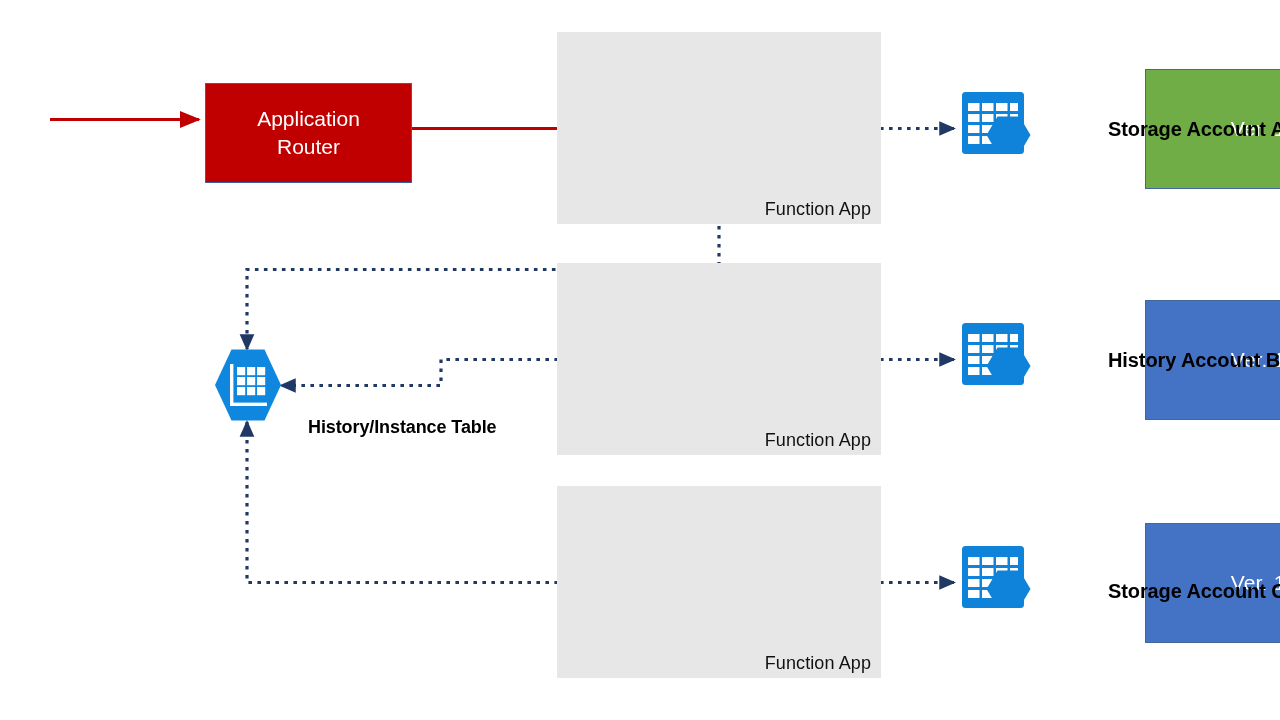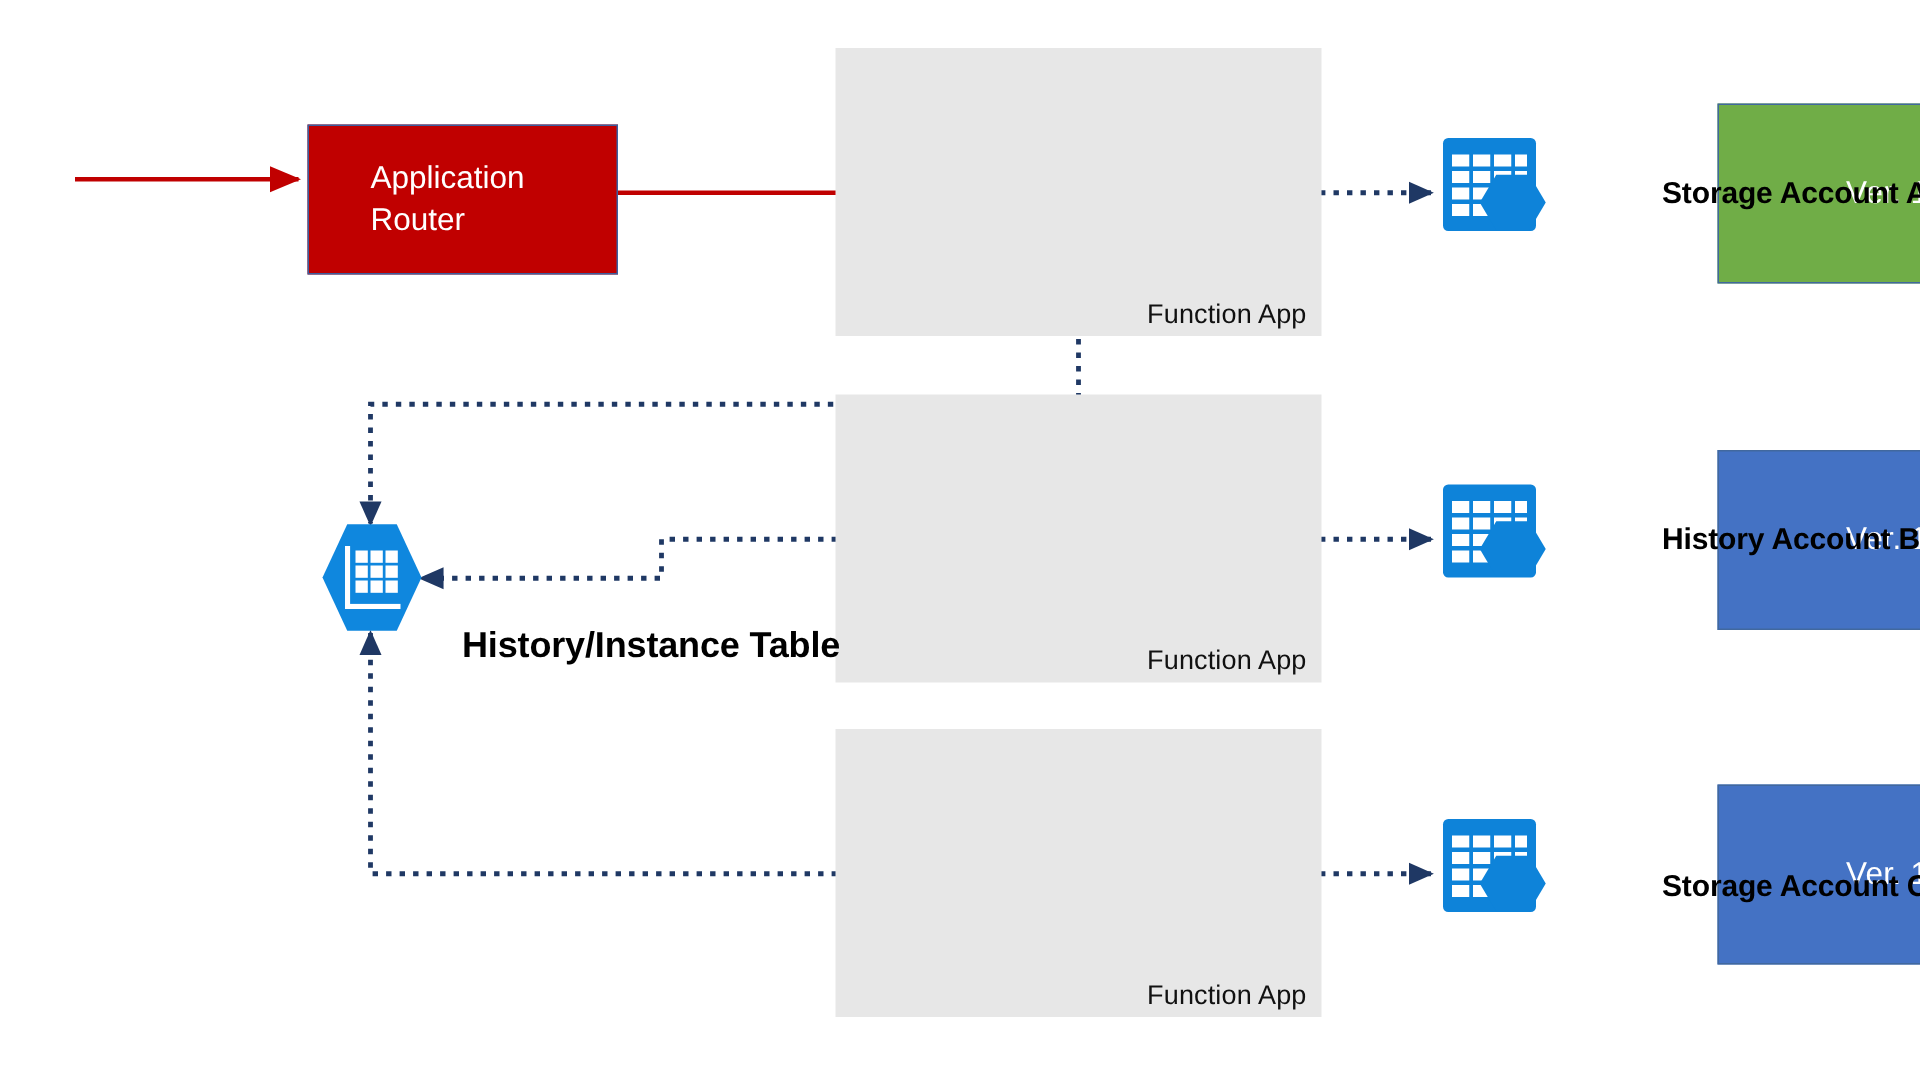--- a/index.html
+++ b/index.html
@@ -63,47 +63,47 @@
     position: absolute;
     left: 205px;
     top: 83px;
     width: 207px;
     height: 100px;
     background: #C00000;
     border: 1px solid #3A5FA0;
     box-sizing: border-box;
     display: flex;
     flex-direction: column;
+    align-items: center;
     justify-content: center;
     color: #ffffff;
     font-size: 21px;
     line-height: 1.32;
     font-family: "Liberation Sans", sans-serif;
-    padding-left: 41px;
   }
 
   
   .sa-label {
     position: absolute;
     left: 1062px;
     font-size: 20px;
     font-weight: bold;
     color: #000000;
     white-space: nowrap;
     font-family: "Liberation Sans", sans-serif;
     letter-spacing: -0.1px;
     margin-left: 46px;
   }
 
   
   .hist-label {
     position: absolute;
     left: 308px;
     top: 417px;
-    font-size: 24px;
+    font-size: 18px;
     font-weight: bold;
     color: #000000;
     white-space: nowrap;
     font-family: "Liberation Sans", sans-serif;
     letter-spacing: -0.1px;
   }
 
   .icon-wrap { position: absolute; }
   svg { display: block; overflow: visible; }
 </style>

